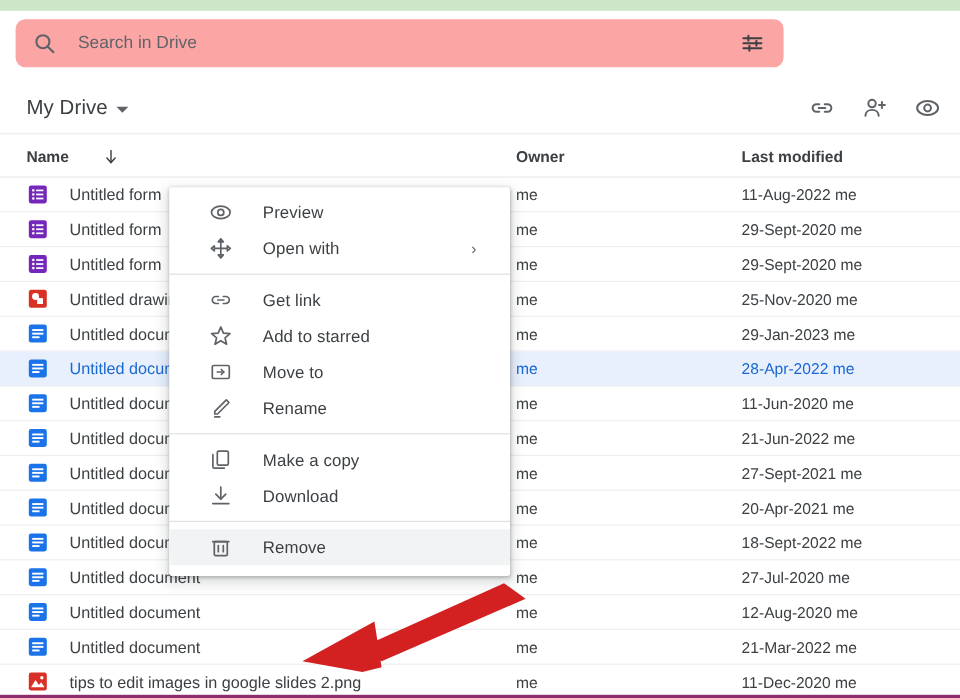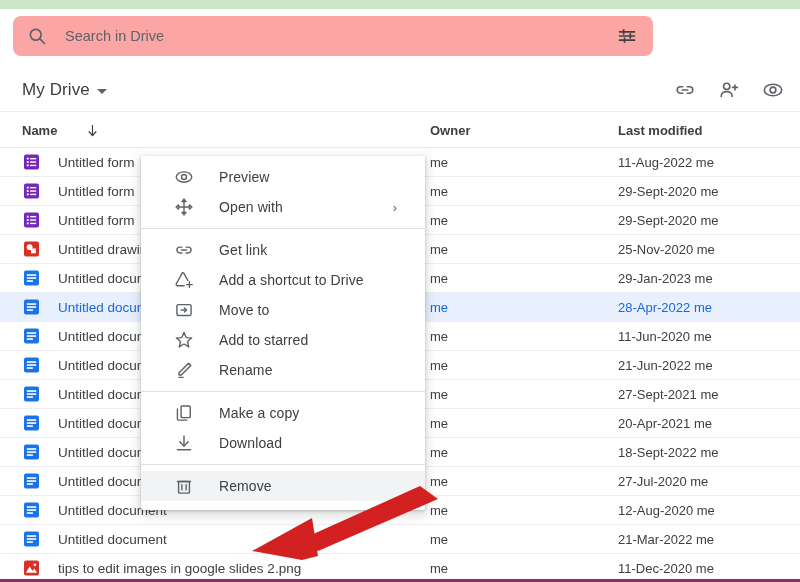--- a/index.html
+++ b/index.html
@@ -468,40 +468,31 @@
       <div class="mi">
         <span class="mi-icon"><svg viewBox="0 0 24 24" fill="none" stroke="currentColor" stroke-width="1.7" stroke-linecap="round" stroke-linejoin="round">
             <path d="M9.5 8.5H7a3.5 3.5 0 0 0 0 7h2.5"></path>
             <path d="M14.5 8.5H17a3.5 3.5 0 0 1 0 7h-2.5"></path>
             <line x1="9" y1="12" x2="15" y2="12"></line>
           </svg></span>
         <span class="mi-label">Get link</span>
       </div>
       <div class="mi">
         <span class="mi-icon"><svg viewBox="0 0 24 24" fill="none" stroke="currentColor" stroke-width="1.7" stroke-linecap="round" stroke-linejoin="round">
-            <path d="M10 3.5 2.8 16.5a1.6 1.6 0 0 0 1.4 2.4h8"></path>
-            <path d="M10 3.5h1.6l5 9"></path>
-            <line x1="18.5" y1="14" x2="18.5" y2="21"></line>
-            <line x1="15" y1="17.5" x2="22" y2="17.5"></line>
-          </svg></span>
-        <span class="mi-label">Add a shortcut to Drive</span>
+            <polygon points="12,3 14.6,9.1 21.2,9.6 16.2,13.9 17.8,20.3 12,16.8 6.2,20.3 7.8,13.9 2.8,9.6 9.4,9.1"></polygon>
+          </svg></span>
+        <span class="mi-label">Add to starred</span>
       </div>
       <div class="mi">
         <span class="mi-icon"><svg viewBox="0 0 24 24" fill="none" stroke="currentColor" stroke-width="1.7" stroke-linecap="round" stroke-linejoin="round">
             <rect x="3.5" y="5.5" width="17" height="13" rx="1.6"></rect>
             <line x1="8.5" y1="12" x2="15" y2="12"></line>
             <polyline points="12.5,9.5 15,12 12.5,14.5"></polyline>
           </svg></span>
         <span class="mi-label">Move to</span>
-      </div>
-      <div class="mi">
-        <span class="mi-icon"><svg viewBox="0 0 24 24" fill="none" stroke="currentColor" stroke-width="1.7" stroke-linecap="round" stroke-linejoin="round">
-            <polygon points="12,3 14.6,9.1 21.2,9.6 16.2,13.9 17.8,20.3 12,16.8 6.2,20.3 7.8,13.9 2.8,9.6 9.4,9.1"></polygon>
-          </svg></span>
-        <span class="mi-label">Add to starred</span>
       </div>
       <div class="mi">
         <span class="mi-icon"><svg viewBox="0 0 24 24" fill="none" stroke="currentColor" stroke-width="1.7" stroke-linecap="round" stroke-linejoin="round">
             <path d="M17.5 3.8 20.2 6.5 8.7 18H6v-2.7z"></path>
             <line x1="6" y1="20.8" x2="11" y2="20.8"></line>
           </svg></span>
         <span class="mi-label">Rename</span>
       </div>
       <div class="menu-sep"></div>
       <div class="mi">

